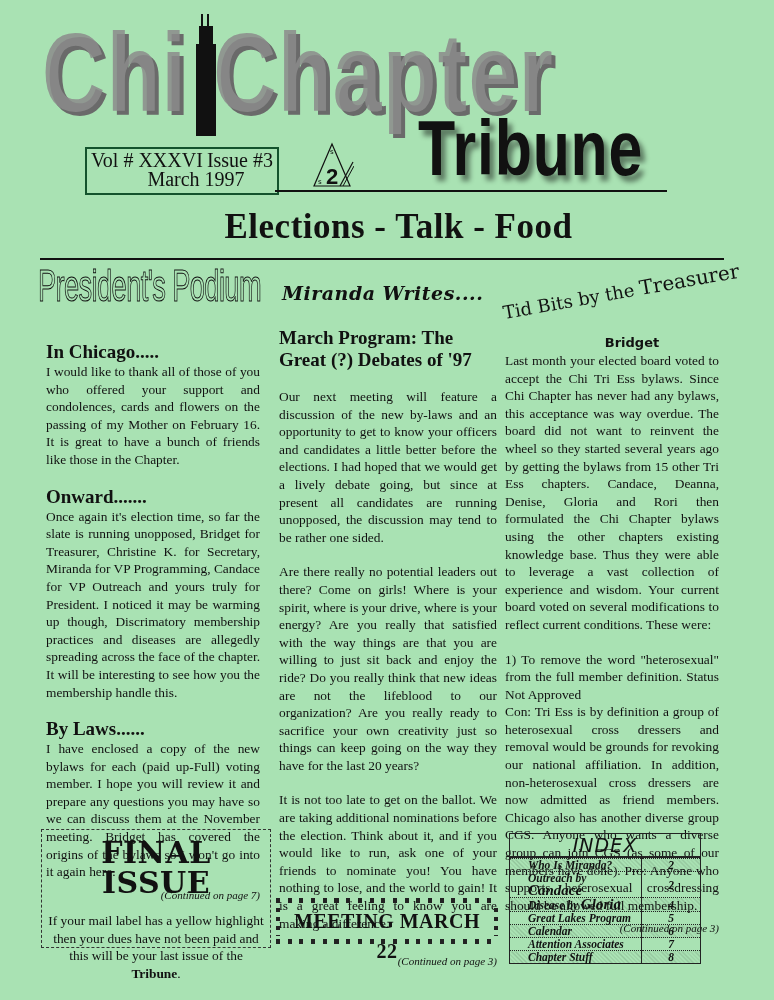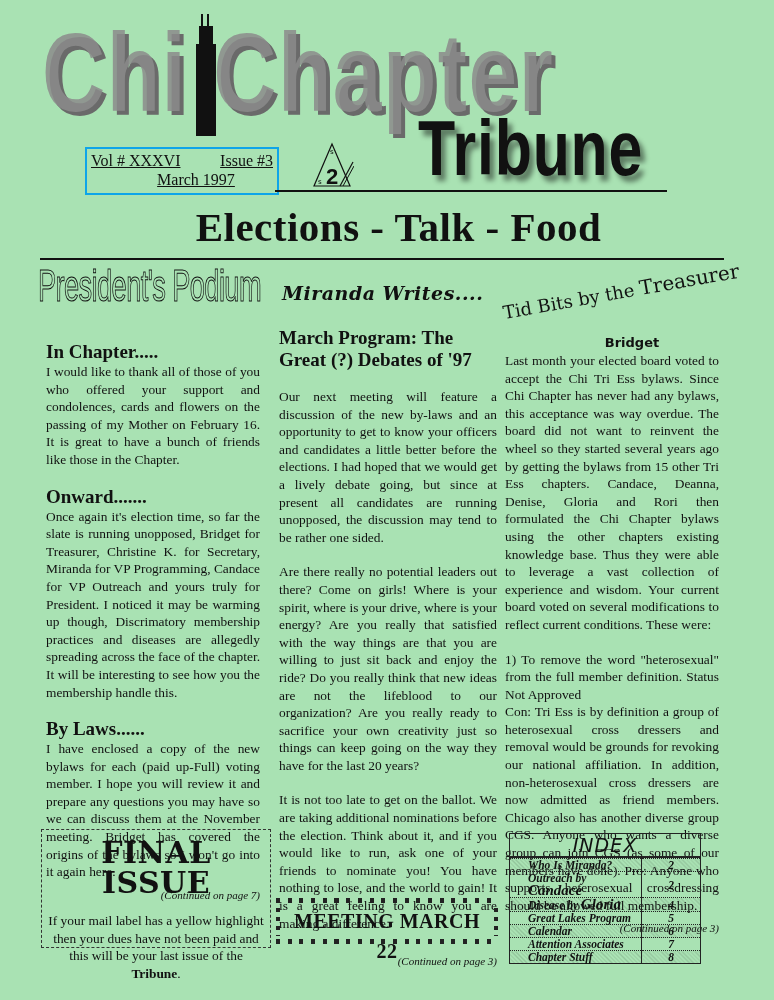--- a/index.html
+++ b/index.html
@@ -41,33 +41,33 @@
     position:absolute; left:418px; top:108px;
     font-family:"Liberation Sans", sans-serif; font-weight:bold;
     font-size:78px; line-height:80px; color:#111;
     transform:scaleX(0.78); transform-origin:left top;
     text-shadow:6px 6px 6px rgba(0,0,0,0.45);
     letter-spacing:1px;
     white-space:nowrap;
   }
   .volbox {
     position:absolute; left:85px; top:147px; width:190px; height:44px;
-    border:2px solid #0ea5e9; font-size:16px; line-height:19px;text-decoration:underline;
+    border:2px solid #14532d; font-size:20px; line-height:19px;
   }
   .volbox .row1 { display:flex; justify-content:space-between; padding:2px 4px 0 4px; }
   .volbox .row2 { text-align:center;margin-left:28px; }
   .mast-rule {
     position:absolute; left:275px; top:190px; width:392px; height:2px; background:#111;
   }
   .logo-tri {
     position:absolute; left:310px; top:142px; width:44px; height:48px;
   }
   .headline {
     position:absolute; left:0; top:198px; width:774px; text-align:center;
-    font-weight:bold; font-size:41px; line-height:58px; letter-spacing:0.5px;
+    font-weight:bold; font-size:35px; line-height:58px; letter-spacing:0.5px;
     padding-left:23px; box-sizing:border-box;
   }
   .hr-main { position:absolute; left:40px; top:258px; width:684px; height:2px; background:#111; }
 
   
   .podium {
     position:absolute; left:38px; top:262px;
     font-family:"Liberation Sans Narrow","Liberation Sans", sans-serif;
     font-size:44px; line-height:48px;
     color:transparent; -webkit-text-stroke:1px #111;
@@ -176,21 +176,21 @@
 <div class="hr-main"></div>
 
 <div class="podium">President's Podium</div>
 <div class="miranda">Miranda Writes....</div>
 <div class="tidbits">
   <span>Tid Bits by the</span>
   <span class="big">Treasurer</span>
 </div>
 
 <div class="col col1">
-  <h3>In Chapter.....</h3>
+  <h3>In Chicago.....</h3>
   <p>I would like to thank all of those of you who offered your support and condolences, cards and flowers on the passing of my Mother on February 16. It is great to have a bunch of friends like those in the Chapter.</p>
   <div class="gap"></div>
   <h3>Onward.......</h3>
   <p>Once again it's election time, so far the slate is running unopposed, Bridget for Treasurer, Christine K. for Secretary, Miranda for VP Programming, Candace for VP Outreach and yours truly for President. I noticed it may be warming up though, Discrimatory membership practices and diseases are allegedly spreading across the face of the chapter. It will be interesting to see how you the membership handle this.</p>
   <div class="gap"></div>
   <h3>By Laws......</h3>
   <p>I have enclosed a copy of the new bylaws for each (paid up-Full) voting member. I hope you will review it and prepare any questions you may have so we can discuss them at the November meeting. Bridget has covered the origins of the bylaws so I won't go into it again here.</p>
   <div class="gap-s"></div>
   <p class="cont">(Continued on page 7)</p>
 </div>

